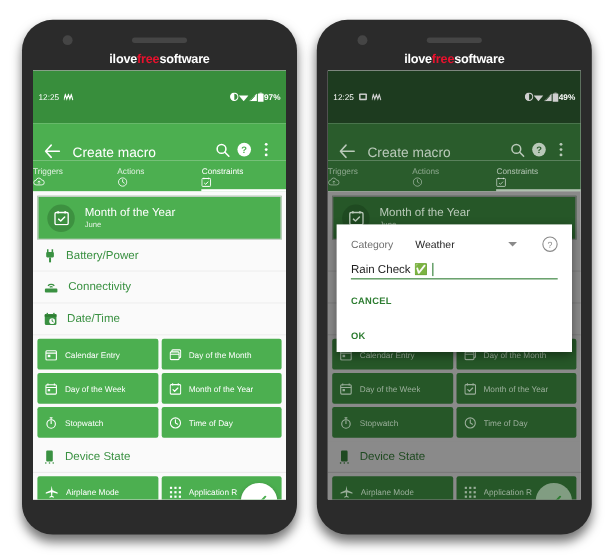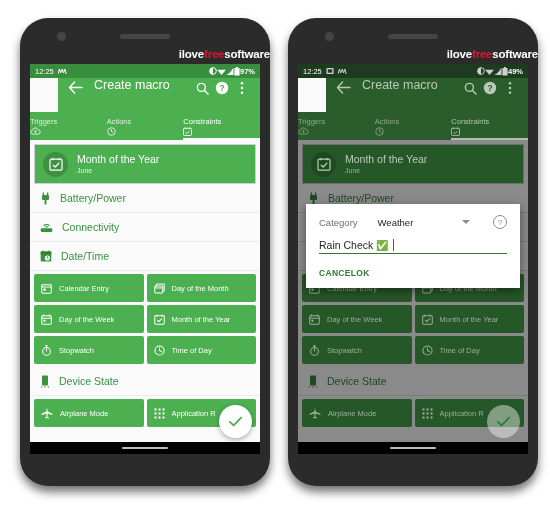--- a/index.html
+++ b/index.html
@@ -29,21 +29,21 @@
     width:9px;height:9px;border-radius:50%;
     background:#454545;
   }
   .speaker{
     position:absolute;top:16px;left:calc(50% - 25px);
     width:50px;height:5px;border-radius:3px;
     background:#454545;
   }
   .watermark{
     position:absolute;top:30px;left:0;right:0;
-    text-align:right;
+    text-align:center;
     font-size:11.5px;font-weight:bold;
     color:#ffffff;
     letter-spacing:-.2px;
     font-family:"Liberation Sans", sans-serif;
   }
   .watermark .red{color:#e8112d;}
 
   
   .screen{
     position:absolute;
@@ -51,35 +51,34 @@
     top:46px;
     height:390px;
     background:#fafafa;
     overflow:hidden;
   }
 
   .statusbar{
     height:14px;
     background:#388E3C;
     display:flex;align-items:center;
-    padding:0 5px;
+    padding:17px 5px;
     color:#fff;font-size:7.5px;
     font-family:"Liberation Sans", sans-serif;
   }
   .sb-left{display:flex;align-items:center;gap:4px;}
   .sb-right{margin-left:auto;display:flex;align-items:center;gap:0;}
   .sb-pct{font-size:7.5px;font-weight:bold;}
 
   .appbar{
     background:#4CAF50;
     height:34px;
-    display:flex;align-items:flex-start;
+    display:flex;align-items:flex-end;
     padding:0 8px;
     gap:0;
-    margin-left:28px;
   }
   .appbar .back{
     width:18px;height:18px;flex:0 0 auto;
     display:flex;align-items:center;justify-content:center;
   }
   .appbar .title{
     color:#fff;font-size:12.5px;
     margin-left:10px;
     white-space:nowrap;
   }
@@ -222,22 +221,22 @@
     display:flex;align-items:center;
     margin-bottom:14px;
   }
   .dlg-input .ival{font-size:10.5px;color:#1f1f1f;}
   .dlg-input .emoji{font-size:10px;margin-left:3px;}
   .caret-bar{
     width:1px;height:12px;background:#2e7d32;
     margin-left:4px;
   }
   .dlg-actions{
-    display:flex;
-    padding-right:6px;padding-bottom:2px;
+    display:flex;justify-content:flex-end;
+    gap:22px;padding-right:6px;padding-bottom:2px;flex-direction:column;
   }
   .dlg-actions .btn{
     color:#2e7d32;font-size:8.5px;font-weight:bold;
     letter-spacing:.3px;
   }
 
   
   .right .statusbar{background:#1d3b1f;}
   .right .appbar{background:#2a5c2c;}
   .right .tabs{background:#2a5c2c;}

